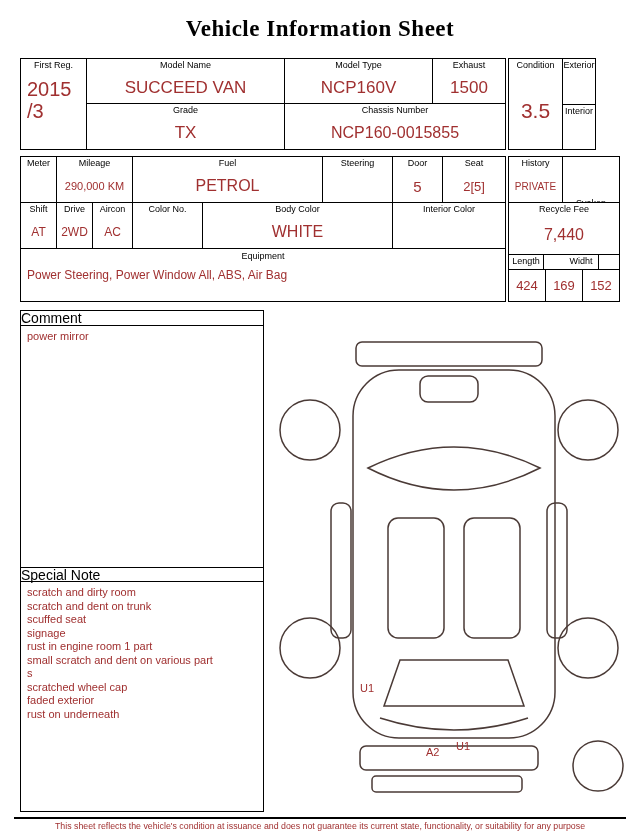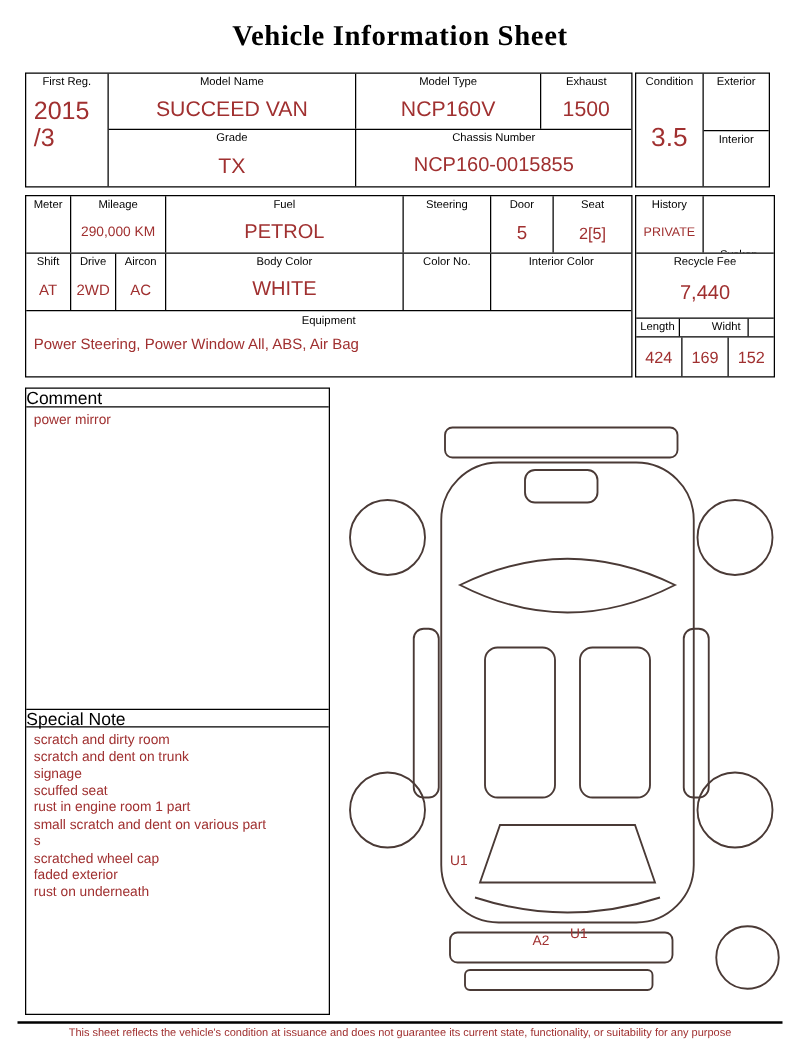--- a/index.html
+++ b/index.html
@@ -98,21 +98,21 @@
         <div class="val v17">TX</div>
       </div>
       <div class="cell" style="flex:1;">
         <div class="lbl">Chassis Number</div>
         <div class="val v16">NCP160-0015855</div>
       </div>
     </div>
   </div>
 </div>
 
-<div class="abs tbl" style="left:508px;top:58px;width:108px;height:92px;">
+<div class="abs tbl" style="left:508px;top:58px;width:88px;height:92px;">
   <div class="col br" style="width:54px;">
     <div class="lbl">Condition</div>
     <div class="val v21">3.5</div>
   </div>
   <div class="col" style="flex:1;">
     <div class="cell bb" style="height:46px;">
       <div class="lbl">Exterior</div>
       <div class="val"></div>
     </div>
     <div class="cell" style="flex:1;">
@@ -157,27 +157,27 @@
       <div class="val v12">AT</div>
     </div>
     <div class="cell br" style="width:36px;">
       <div class="lbl">Drive</div>
       <div class="val v12">2WD</div>
     </div>
     <div class="cell br" style="width:40px;">
       <div class="lbl">Aircon</div>
       <div class="val v12">AC</div>
     </div>
+    <div class="cell br" style="width:70px;">
+      <div class="lbl">Color No.</div>
+      <div class="val"></div>
+    </div>
     <div class="cell br" style="width:190px;">
       <div class="lbl">Body Color</div>
       <div class="val v16">WHITE</div>
-    </div>
-    <div class="cell br" style="width:70px;">
-      <div class="lbl">Color No.</div>
-      <div class="val"></div>
     </div>
     <div class="cell" style="flex:1;">
       <div class="lbl">Interior Color</div>
       <div class="val"></div>
     </div>
   </div>
 
   <div class="lbl" style="height:15px;line-height:15px;">Equipment</div>
   <div class="val equip-text" style="flex:1;">Power Steering, Power Window  All, ABS, Air Bag</div>
 </div>
@@ -213,22 +213,22 @@
 
 <div class="abs tbl" style="left:20px;top:310px;width:244px;height:502px;flex-direction:column;">
   <div class="hdr-strip">Comment</div>
   <div class="note-content" style="height:241px;">
     <div class="note-line">power mirror</div>
   </div>
   <div class="hdr-strip" style="border-top:1px solid var(--line);">Special Note</div>
   <div class="note-content" style="flex:1;">
     <div class="note-line">scratch and dirty room</div>
     <div class="note-line">scratch and dent on trunk</div>
+    <div class="note-line">scuffed seat</div>
     <div class="note-line">signage</div>
-    <div class="note-line">scuffed seat</div>
     <div class="note-line">rust in engine room 1 part</div>
     <div class="note-line">small scratch and dent on various part</div>
     <div class="note-line">s</div>
     <div class="note-line">scratched wheel cap</div>
     <div class="note-line">faded exterior</div>
     <div class="note-line">rust on underneath</div>
   </div>
 </div>
 
 <div class="abs" style="left:268px;top:318px;width:362px;height:488px;">

